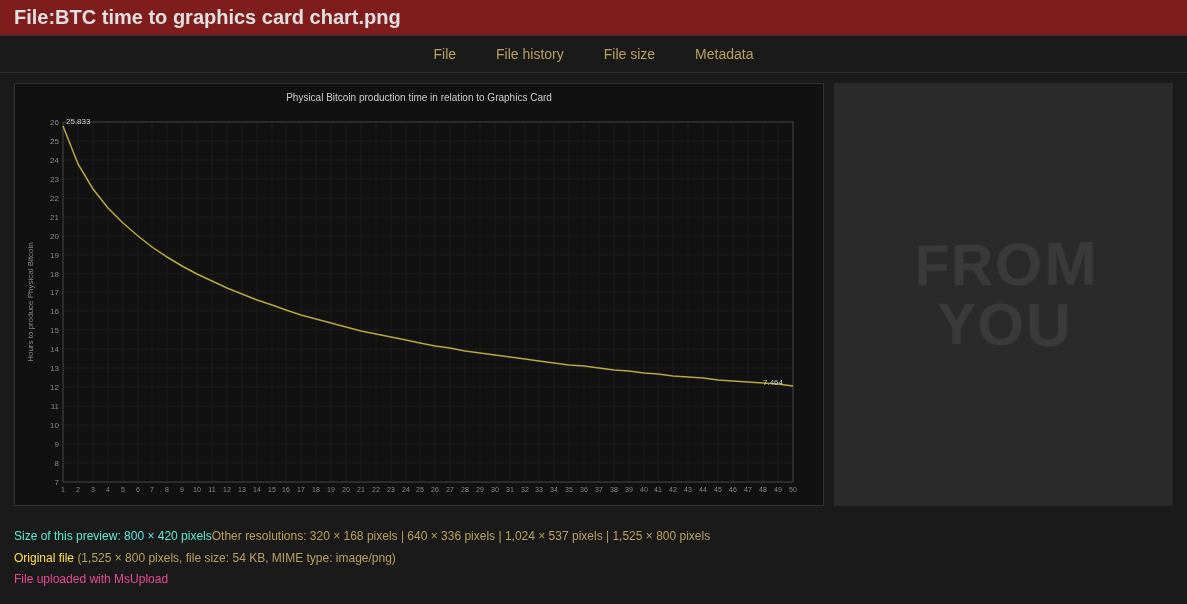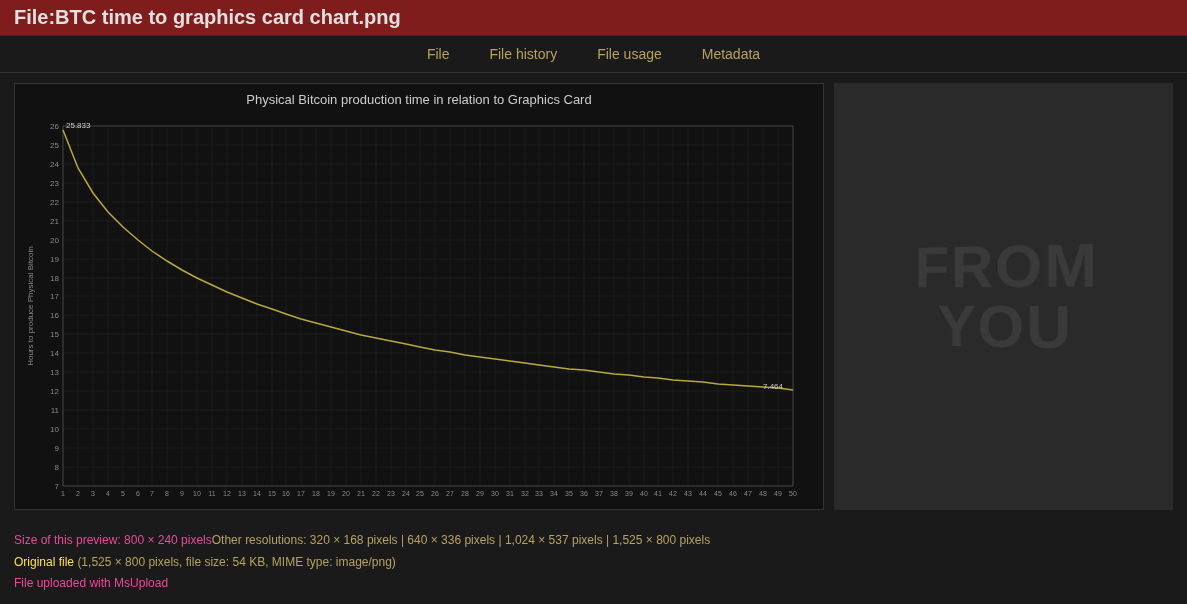--- a/index.html
+++ b/index.html
@@ -47,21 +47,21 @@
 
     #chart-area {
       flex: 0 0 810px;
       background-color: #111;
       border: 1px solid #333;
       padding: 8px;
     }
 
     #chart-title {
       text-align: center;
-      font-size: 13px;
+      font-size: 10px;
       color: #ccc;
       margin-bottom: 4px;
     }
 
     #chart-container {
       position: relative;
       width: 780px;
       height: 390px;
     }
 
@@ -87,21 +87,21 @@
       transform: perspective(200px) rotateY(-5deg);
     }
 
     #file-info {
       padding: 10px 14px;
       font-size: 12px;
       color: #b8a060;
       line-height: 1.8;
     }
     #file-info .preview-size {
-      color: #ec4899;
+      color: #5eead4;
     }
     #file-info a {
       color: #b8a060;
       text-decoration: none;
       margin-top: 27px;
     }
     #file-info .original-file {
       color: #fde047;
     }
     #file-info .uploaded {
@@ -117,21 +117,21 @@
 </head>
 <body>
 
 <div id="title-bar">
   <h1>File:BTC time to graphics card chart.png</h1>
 </div>
 
 <nav id="nav-tabs">
   <a class="nav-tab">File</a>
   <a class="nav-tab">File history</a>
-  <a class="nav-tab">File usage</a>
+  <a class="nav-tab">File size</a>
   <a class="nav-tab">Metadata</a>
 </nav>
 
 <div id="main-content">
   <div id="chart-area">
     <div id="chart-title">Physical Bitcoin production time in relation to Graphics Card</div>
     <div id="chart-container">
       <svg class="chart-svg" viewBox="0 0 780 390" xmlns="http://www.w3.org/2000/svg">
 
         <rect width="780" height="390" fill="#111111"></rect>
@@ -369,21 +369,21 @@
     </div>
   </div>
 
   <div id="sidebar-image">
     <div class="sidebar-text">FROM<br>YOU</div>
   </div>
 </div>
 
 <div id="file-info">
   <div>
-    <span class="preview-size">Size of this preview: </span><span class="preview-size">800 × 240 pixels</span><span>Other resolutions: </span>
+    <span class="preview-size">Size of this preview: </span><span class="preview-size">800 × 420 pixels</span><span>Other resolutions: </span>
     <a href="#">320 × 168 pixels</a> |
     <a href="#">640 × 336 pixels</a> |
     <a href="#">1,024 × 537 pixels</a> |
     <a href="#">1,525 × 800 pixels</a>
   </div>
   <div>
     <a href="#" class="original-file">Original file</a>
     <span>(1,525 × 800 pixels, file size: 54 KB, MIME type: image/png)</span>
   </div>
   <div class="uploaded">File uploaded with MsUpload</div>

